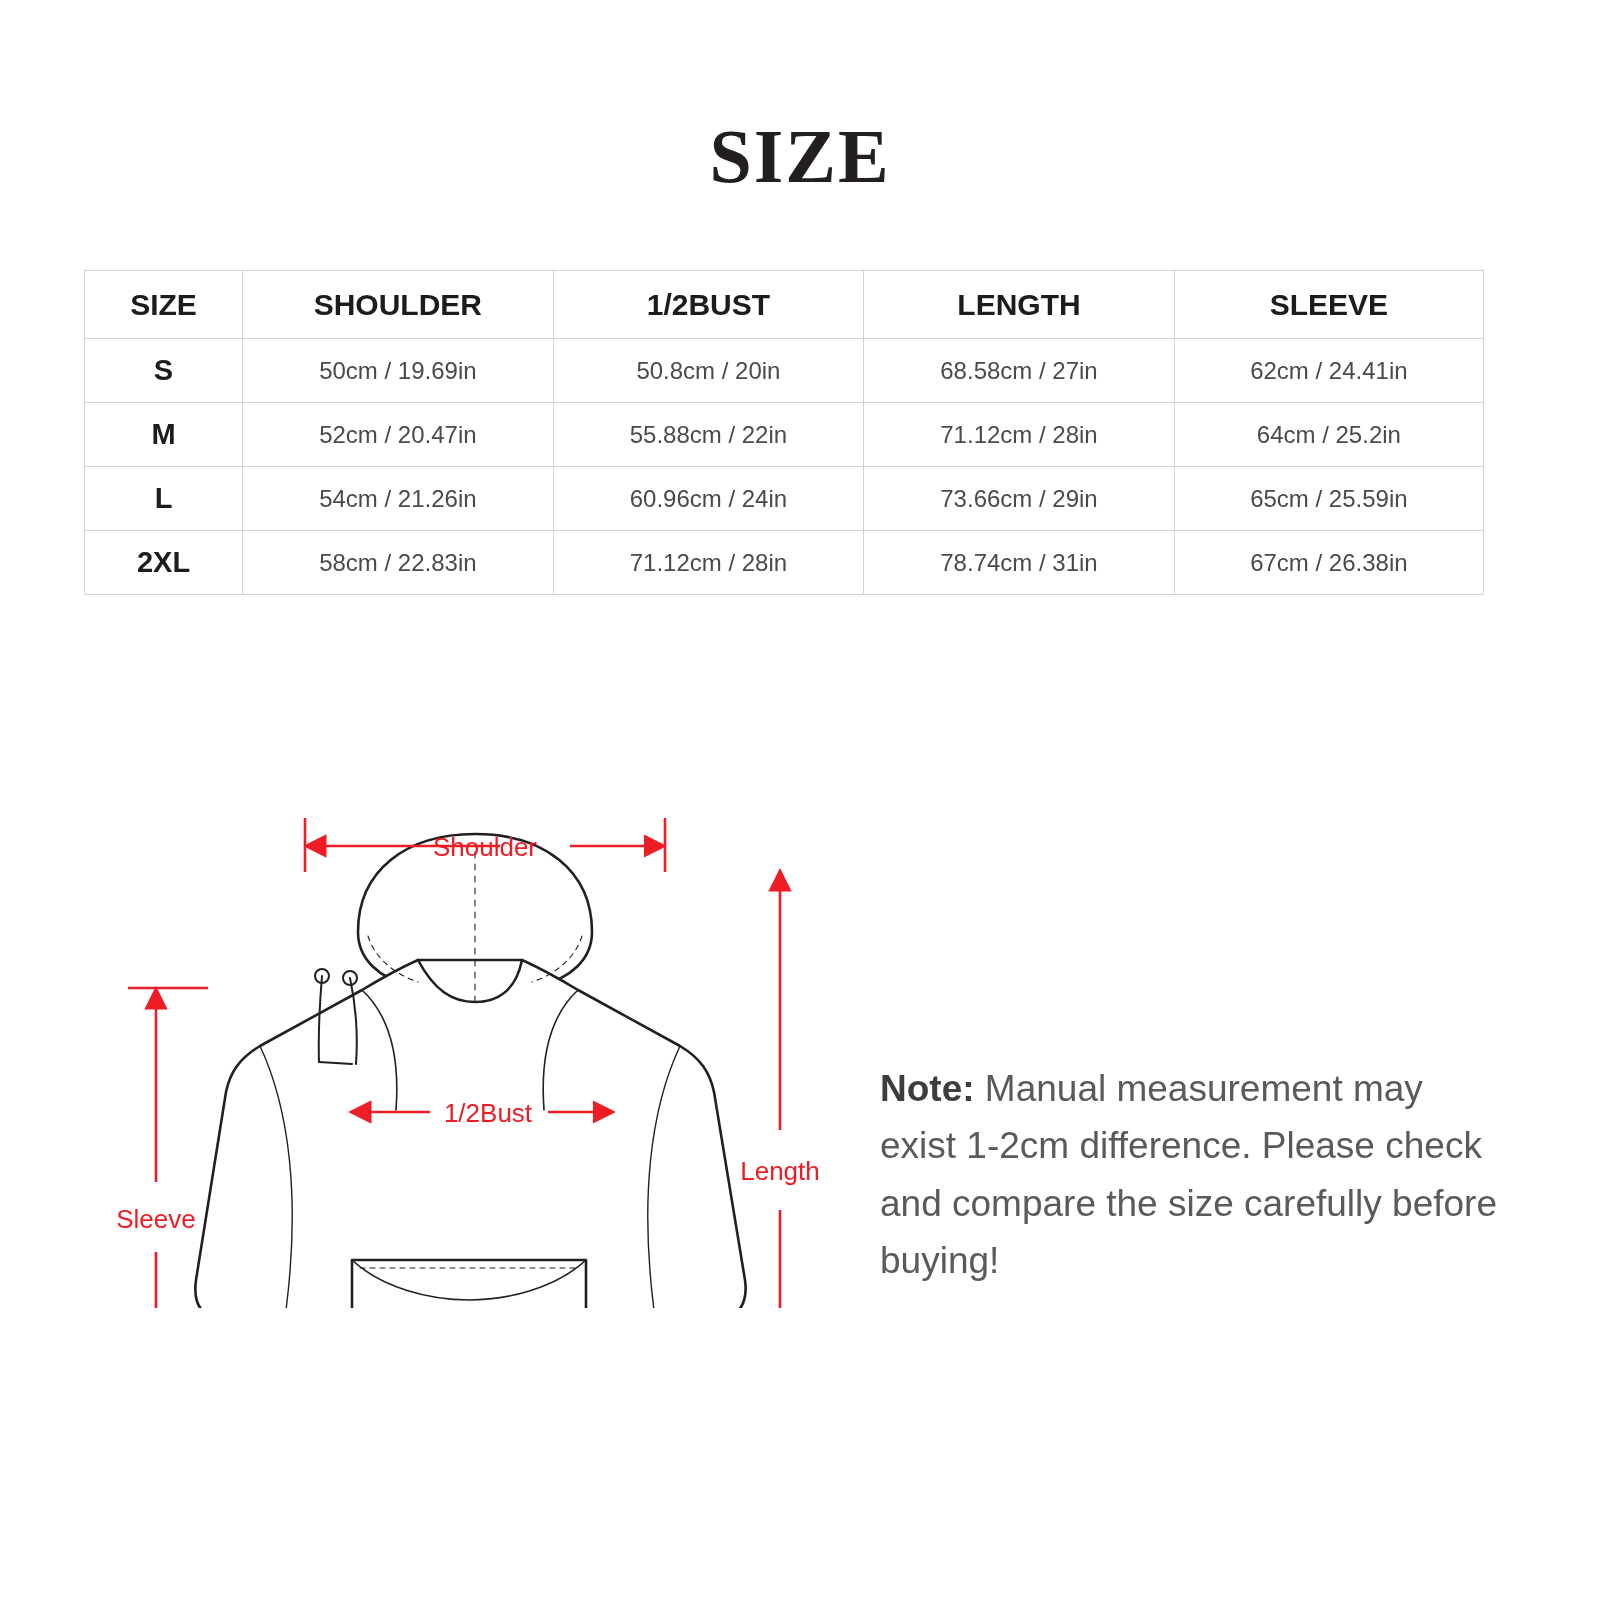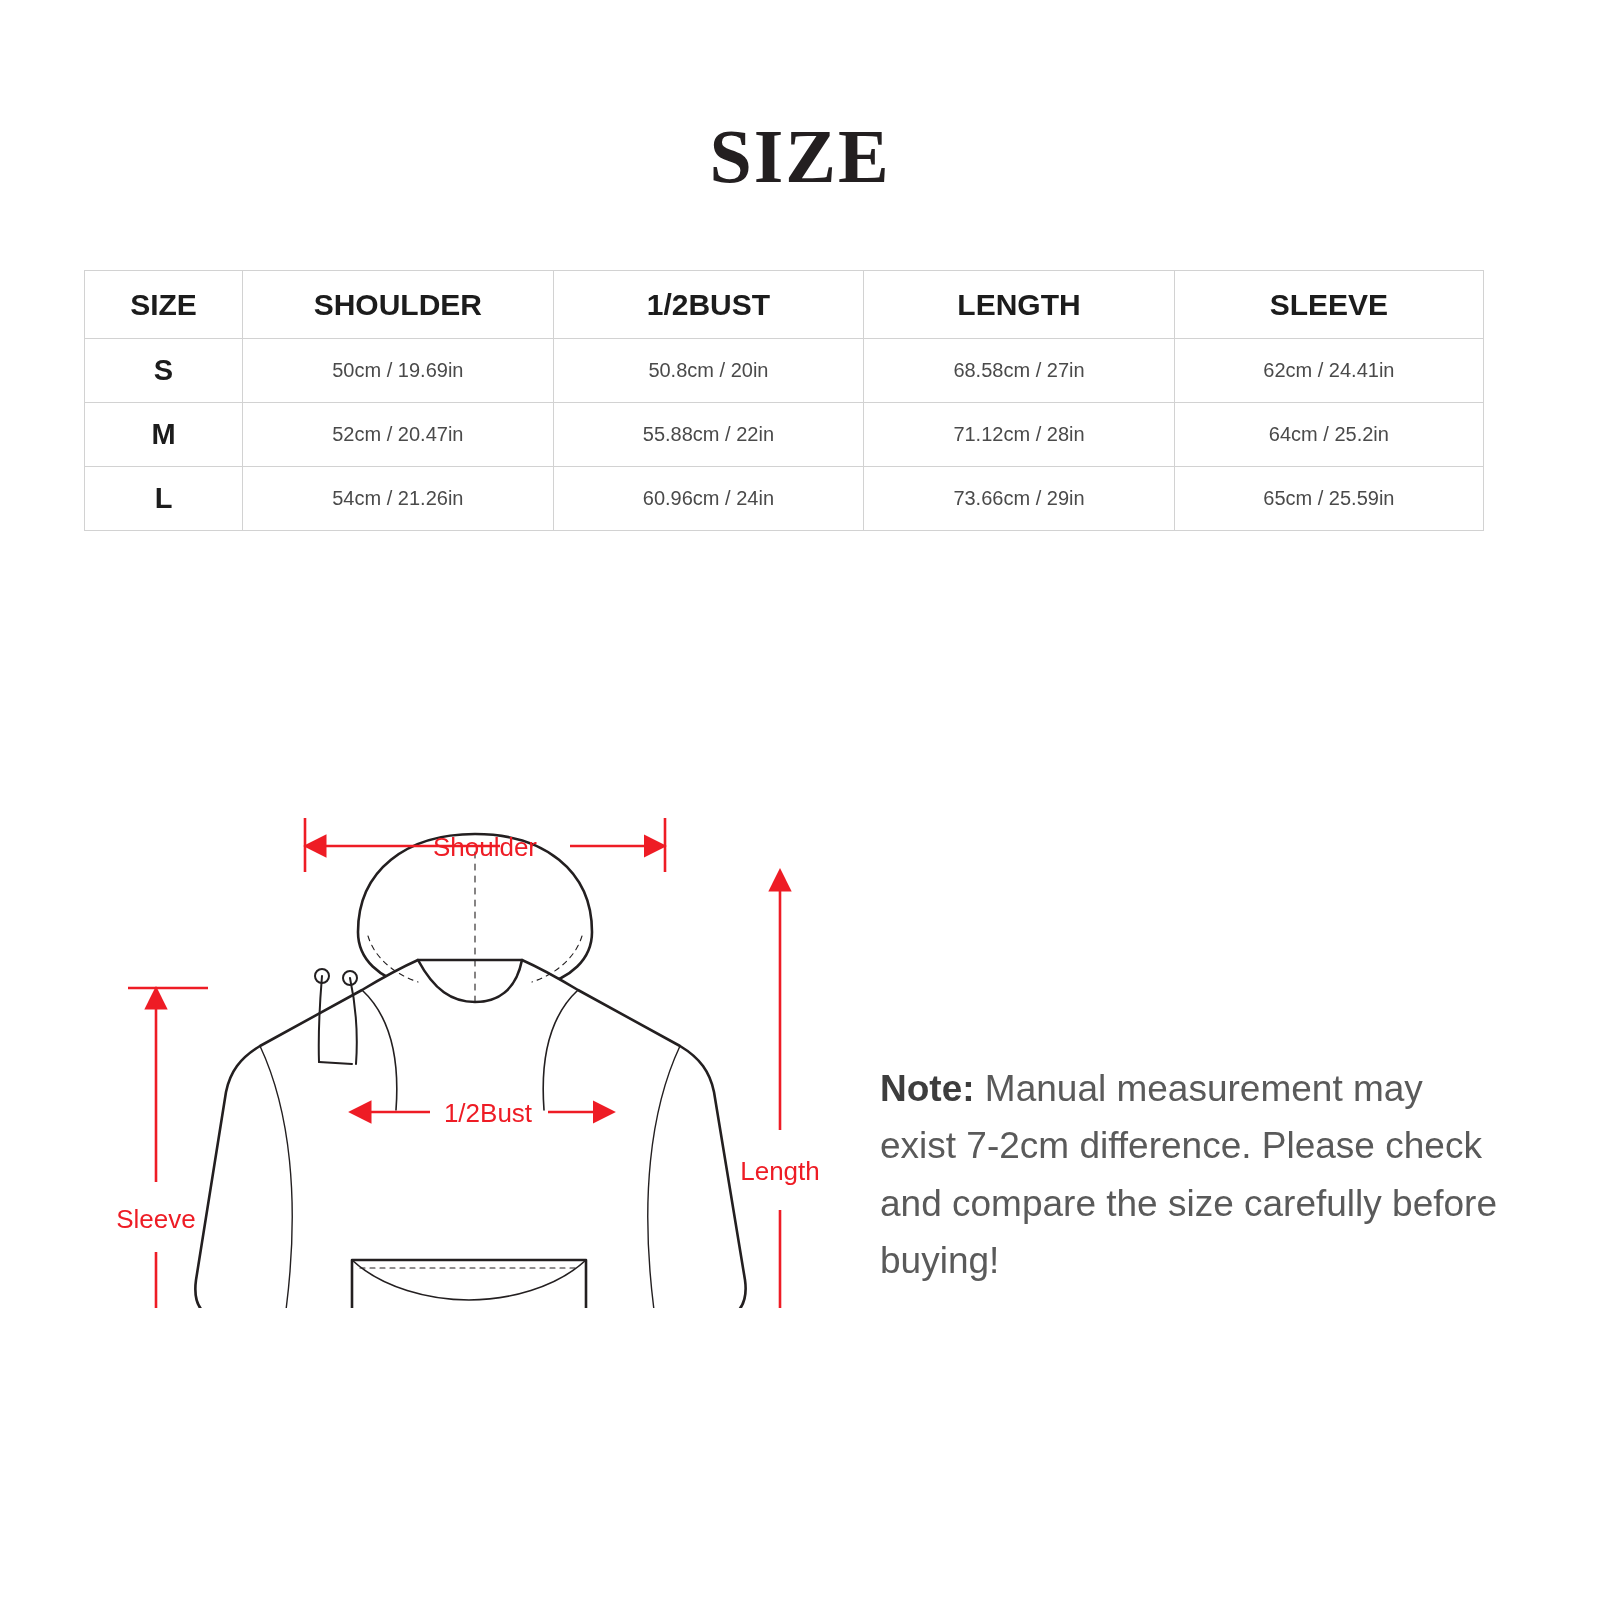--- a/index.html
+++ b/index.html
@@ -43,21 +43,21 @@
     width: 100%;
     border-collapse: collapse;
     table-layout: fixed;
   }
   table.size-table th,
   table.size-table td {
     border: 1px solid #d2d2d2;
     height: 64px;
     text-align: center;
     vertical-align: middle;
-    font-size: 20px;
+    font-size: 24px;
     color: #3a3a3a;
     padding: 0 4px;
   }
   table.size-table thead th {
     font-size: 30px;
     font-weight: 700;
     color: #1c1c1c;
     height: 68px;
   }
   table.size-table tbody td.sz {
@@ -140,20 +140,27 @@
           <td>55.88cm / 22in</td>
           <td>71.12cm / 28in</td>
           <td>64cm / 25.2in</td>
         </tr>
         <tr>
           <td class="sz">L</td>
           <td>54cm / 21.26in</td>
           <td>60.96cm / 24in</td>
           <td>73.66cm / 29in</td>
           <td>65cm / 25.59in</td>
+        </tr>
+        <tr>
+          <td class="sz">2XL</td>
+          <td>58cm / 22.83in</td>
+          <td>71.12cm / 28in</td>
+          <td>78.74cm / 31in</td>
+          <td>67cm / 26.38in</td>
         </tr>
       </tbody>
     </table>
   </div>
 
   <div class="illus">
     <svg width="740" height="700" viewBox="0 0 740 700" xmlns="http://www.w3.org/2000/svg">
       <defs>
         <marker id="arrR" markerWidth="9" markerHeight="9" refX="7.5" refY="4.5" orient="auto">
           <path d="M0,0 L9,4.5 L0,9 z" fill="#ee1c25"></path>
@@ -243,16 +250,16 @@
         <line x1="28" y1="178" x2="108" y2="178" stroke="#ee1c25"></line>
         <line x1="28" y1="664" x2="108" y2="664" stroke="#ee1c25"></line>
         <line x1="56" y1="180" x2="56" y2="372" marker-start="url(#arrL)" stroke="#ee1c25"></line>
         <line x1="56" y1="442" x2="56" y2="662" marker-end="url(#arrR)" stroke="#ee1c25"></line>
       </g>
       <text x="56" y="418" text-anchor="middle" font-family="Liberation Sans, sans-serif" font-size="26" fill="#ee1c25" stroke="none">Sleeve</text>
     </svg>
   </div>
 
   <div class="note">
-    <b>Note:</b><span> Manual measurement may exist 7-2cm difference. Please check and compare the size carefully before buying!</span>
+    <b>Note:</b><span> Manual measurement may exist 1-2cm difference. Please check and compare the size carefully before buying!</span>
   </div>
 
 </div>
 
 </body></html>

